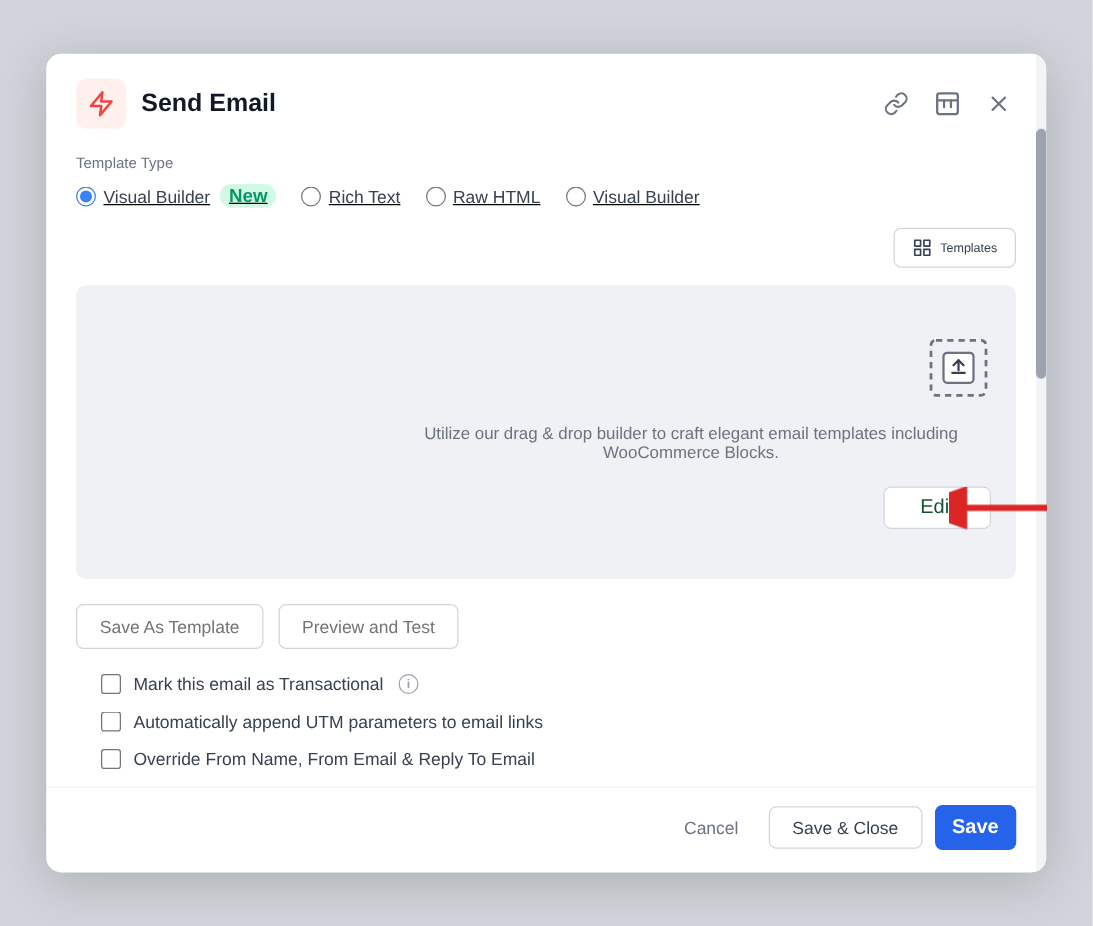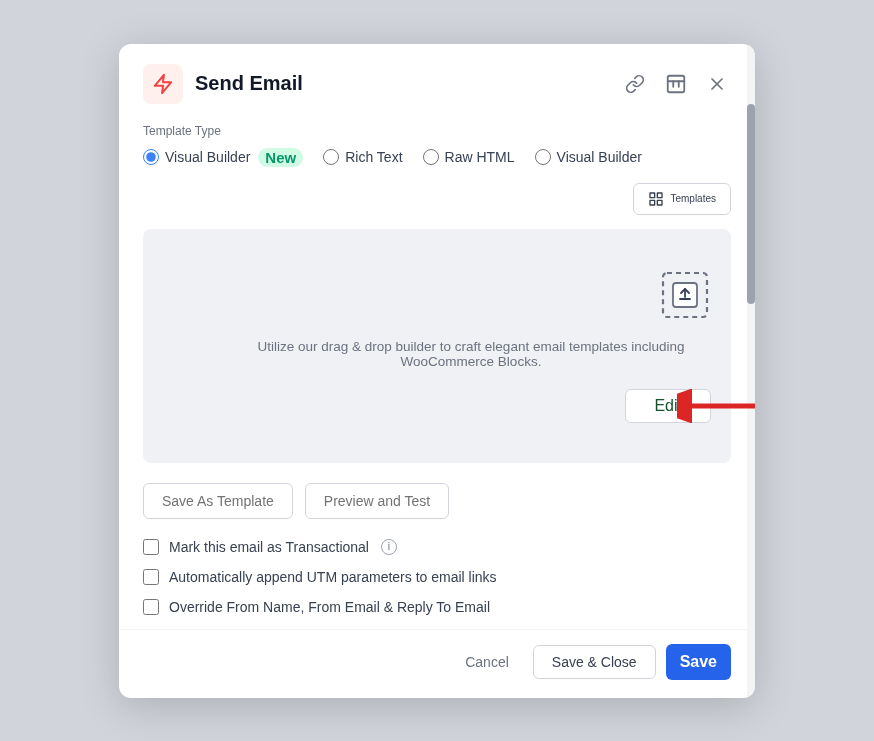--- a/index.html
+++ b/index.html
@@ -17,21 +17,21 @@
       width: 874px;
       height: 741px;
       background: #d1d5db;
       display: flex;
       align-items: center;
       justify-content: center;
     }
     .modal {
       background: #ffffff;
       border-radius: 12px;
-      width: 636px;
+      width: 800px;
       max-height: 680px;
       box-shadow: 0 8px 40px rgba(0,0,0,0.18);
       display: flex;
       flex-direction: column;
       overflow: hidden;
       position: relative;
     }
     .modal-header {
       display: flex;
       align-items: center;
@@ -110,20 +110,21 @@
       align-items: center;
       gap: 20px;
       margin-bottom: 16px;
       flex-wrap: wrap;
     }
     .radio-option {
       display: flex;
       align-items: center;
       gap: 6px;
       cursor: pointer;
+      text-decoration: underline;
     }
     .radio-option input[type="radio"] {
       accent-color: #3b82f6;
       width: 16px;
       height: 16px;
       cursor: pointer;
     }
     .radio-label {
       font-size: 14px;
       color: #374151;
@@ -214,20 +215,21 @@
       font-size: 14px;
       color: #737373;
       cursor: pointer;
       font-weight: 400;
     }
     .checkbox-row {
       display: flex;
       align-items: center;
       gap: 10px;
       margin-bottom: 14px;
+      margin-left: 20px;
     }
     .checkbox-row input[type="checkbox"] {
       width: 16px;
       height: 16px;
       cursor: pointer;
       border-radius: 3px;
     }
     .checkbox-label {
       font-size: 14px;
       color: #374151;

